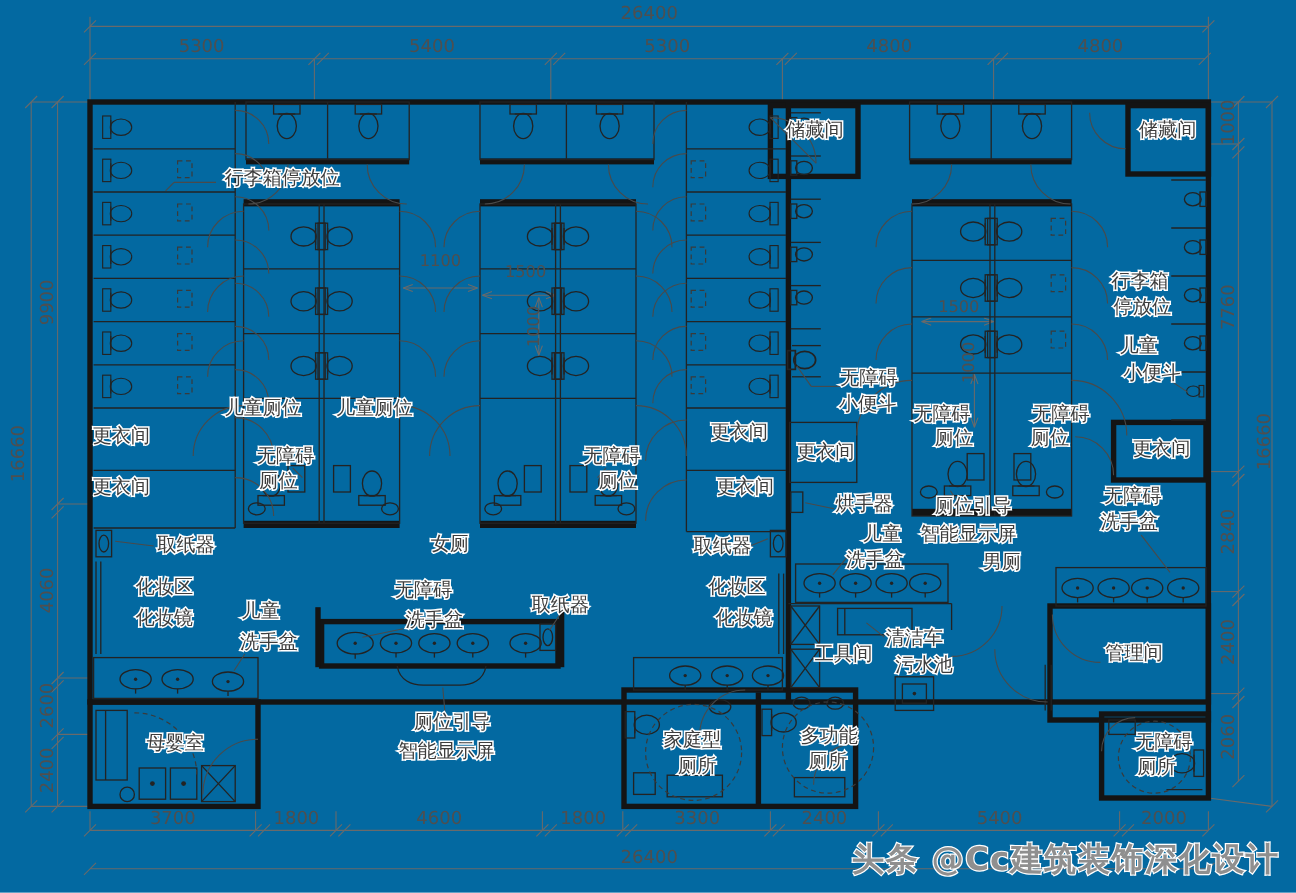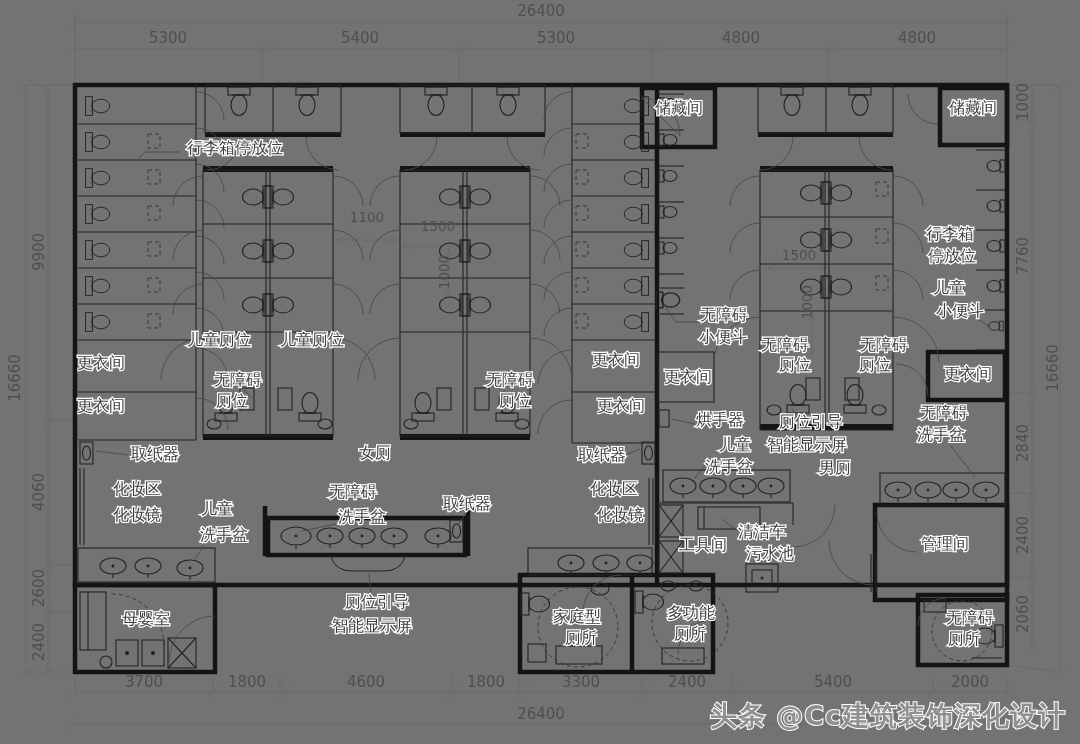--- a/index.html
+++ b/index.html
@@ -1,16 +1,16 @@
 <!DOCTYPE html>
 <html><head>
 <meta charset="utf-8">
 <style>
   html,body{margin:0;padding:0;background:#ffffff;}
-  .plan-wrap{width:1080px;height:744px;position:relative;background:#737373;overflow:hidden;
+  .plan-wrap{width:1080px;height:744px;position:relative;background:#0369a1;overflow:hidden;
              font-family:"DejaVu Sans",sans-serif;}
   svg{position:absolute;left:0;top:0;}
   text{font-family:"DejaVu Sans",sans-serif;}
   .lbl{font-size:16px;fill:#3d3d3d;text-anchor:middle;paint-order:stroke;stroke:#fff;stroke-width:2.5px;}
   .dim{font-size:15px;fill:#4f4f4f;text-anchor:middle;}
   .dim-s{font-size:13.5px;}
   .wm{font-size:27px;font-weight:bold;fill:#8f8f8f;text-anchor:middle;
       paint-order:stroke;stroke:#fff;stroke-width:2px;letter-spacing:1px;}
 </style>
 </head>

